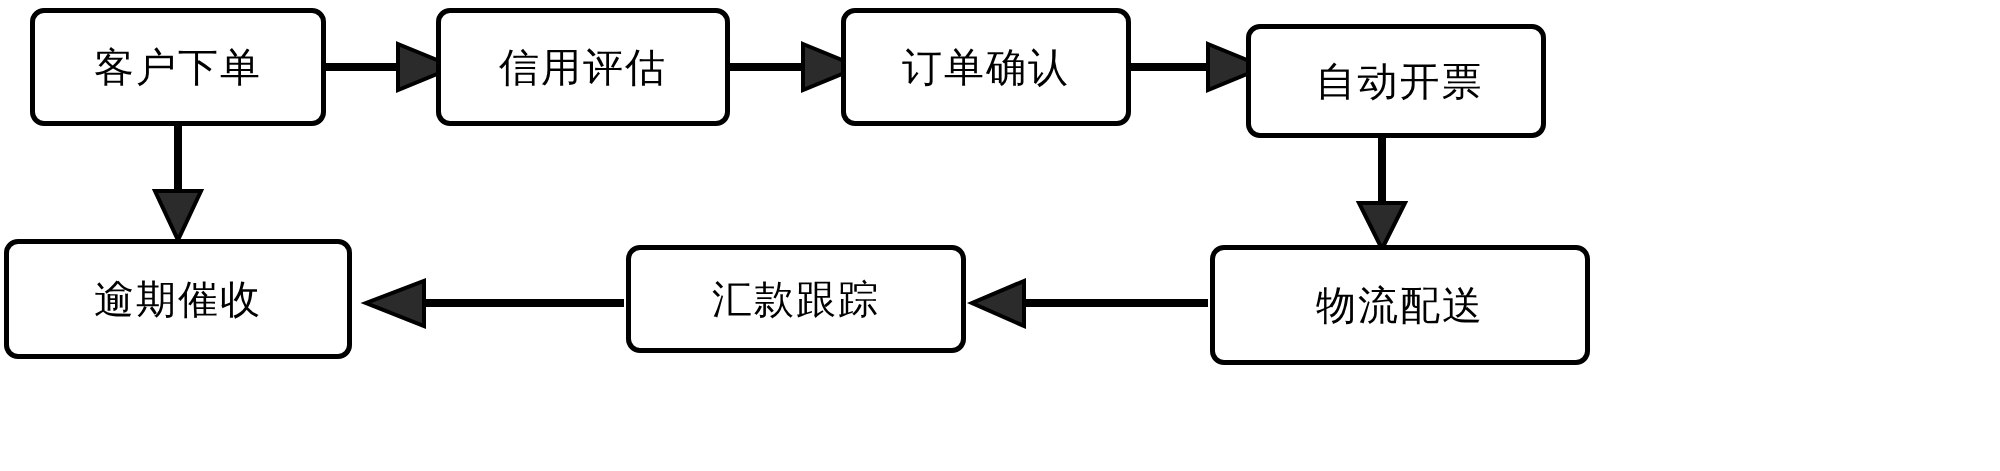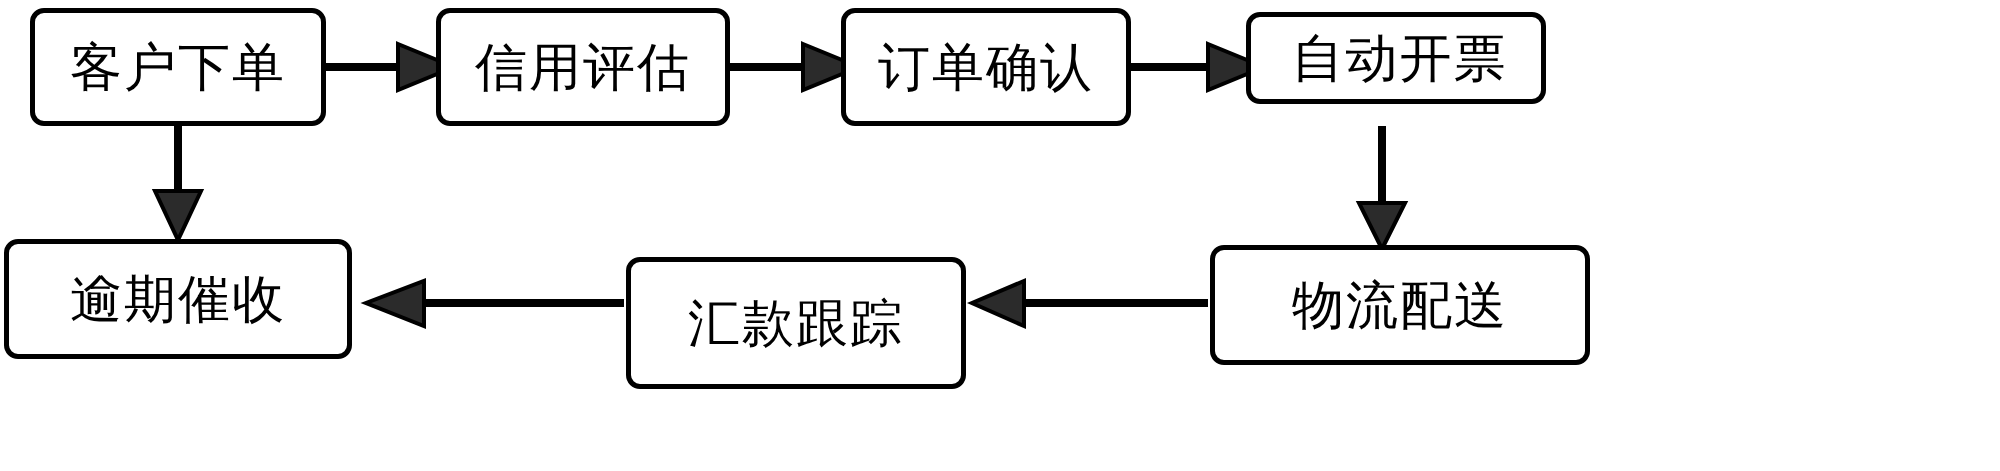--- a/index.html
+++ b/index.html
@@ -29,37 +29,37 @@
     box-sizing: border-box;
     background: #ffffff;
     border: 5px solid #000000;
     border-radius: 14px;
     display: flex;
     align-items: center;
     justify-content: center;
     z-index: 2;
   }
   .node-label {
-    font-size: 52px;
+    font-size: 40px;
     line-height: 1;
     color: #000000;
     letter-spacing: 2px;
     white-space: nowrap;
     font-weight: 400;
   }
 
   
   #node-order-placement { left: 30px;   top: 8px;   width: 296px; height: 118px; }
   #node-credit-review   { left: 436px;  top: 8px;   width: 294px; height: 118px; align-items: center; }
   #node-order-confirm   { left: 841px;  top: 8px;   width: 290px; height: 118px; text-align: center; }
-  #node-auto-invoice    { left: 1246px; top: 12px;   width: 300px; height: 92px; padding-left: 7px; }
+  #node-auto-invoice    { left: 1246px; top: 24px;   width: 300px; height: 114px; padding-left: 7px; }
 
   
   #node-overdue-collect { left: 4px;    top: 239px; width: 348px; height: 120px; }
-  #node-remit-tracking  { left: 626px;  top: 245px; width: 340px; height: 132px; margin-top: 12px; }
+  #node-remit-tracking  { left: 626px;  top: 245px; width: 340px; height: 108px; }
   #node-logistics       { left: 1210px; top: 245px; width: 380px; height: 120px; }
 </style>
 </head>
 <body>
 
 <div id="flow-canvas">
 
   <svg id="edge-layer" viewBox="0 0 2000 471" width="2000" height="471" xmlns="http://www.w3.org/2000/svg">
 
     <g>

